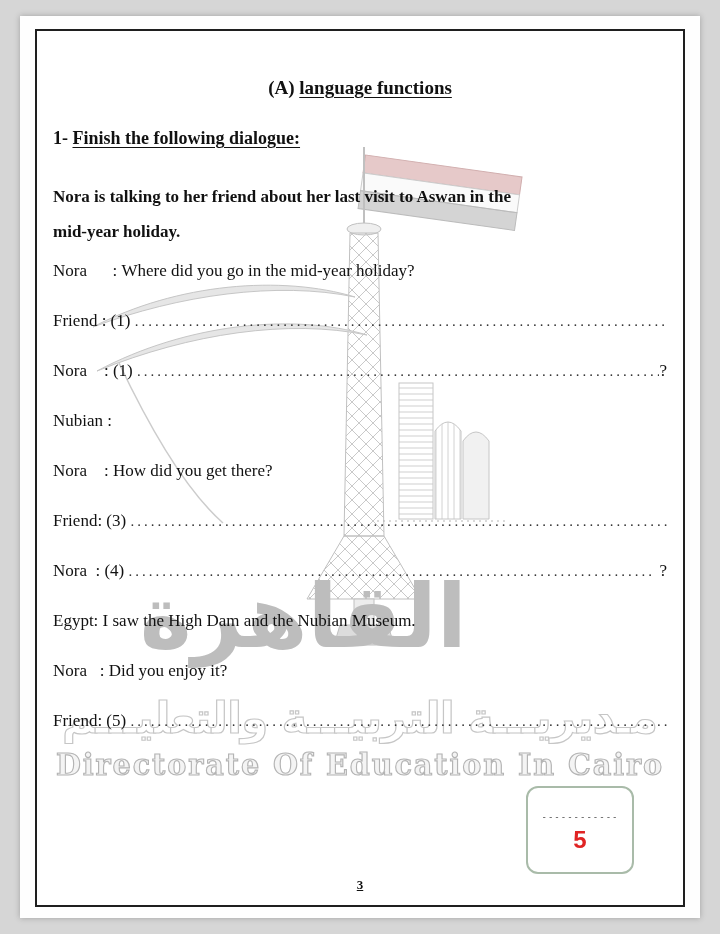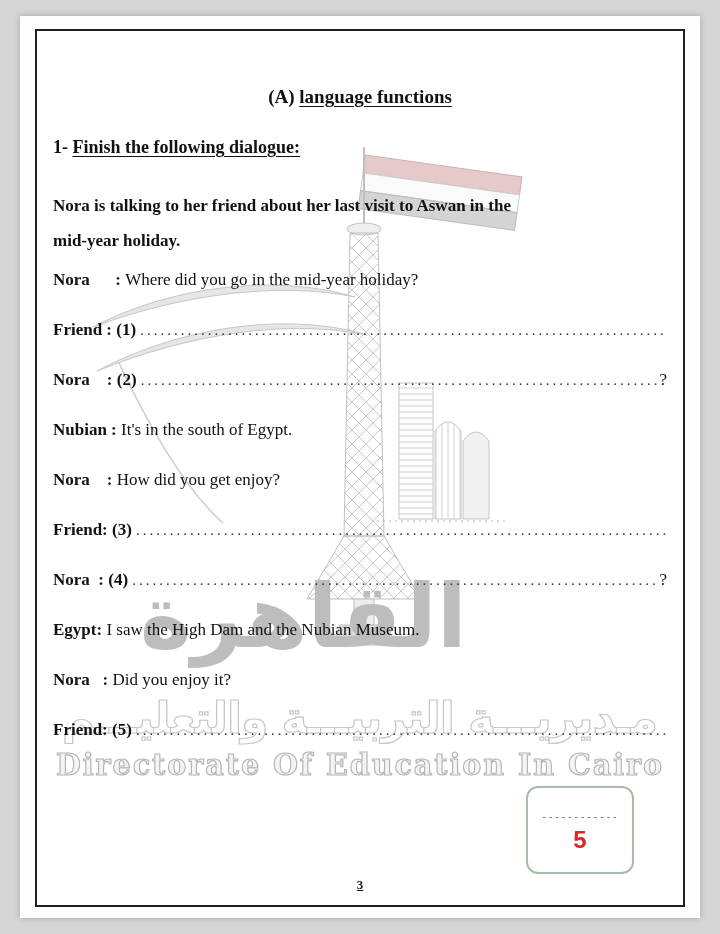--- a/index.html
+++ b/index.html
@@ -11,41 +11,41 @@
   }
   .sheet{
     position:absolute;left:20px;top:16px;width:680px;height:902px;
     background:#fefefe;box-shadow:0 0 6px rgba(0,0,0,.25);
   }
   .frame{
     position:absolute;left:15px;top:13px;width:646px;height:874px;
     border:2px solid #1f1f1f;background:#fff;
   }
   .content{
-    position:absolute;inset:0;z-index:2;padding:11px 16px;
+    position:absolute;inset:0;z-index:2;padding:2px 16px;
   }
   .wm{
     position:absolute;inset:0;z-index:1;
   }
   .title{
     margin-top:42px;text-align:center;font-size:19px;font-weight:bold;line-height:26px;
   }
   .u{text-decoration:underline;text-underline-offset:3px;}
   .heading{
     margin-top:26px;font-size:18px;font-weight:bold;line-height:22px;
   }
   .intro{
     margin-top:30px;font-size:17px;font-weight:bold;line-height:35px;
   }
   .dialogue{margin-top:11px;}
   .row{
     display:flex;align-items:baseline;
     font-size:17px;line-height:22px;margin-bottom:28px;
   }
-  .speaker{font-weight:bold;white-space:pre;}
+  .speaker{font-weight:normal;white-space:pre;}
   .text{white-space:pre-wrap;}
   .dots{
     flex:1;overflow:hidden;white-space:nowrap;
     letter-spacing:3px;font-size:15px;color:#333;
   }
   .tail{white-space:pre;}
   .score-box{
     position:absolute;left:489px;top:755px;width:104px;height:84px;
     border:2px solid #a9bba9;border-radius:12px;background:#fff;
     text-align:center;z-index:3;
@@ -139,33 +139,32 @@
           <span class="text"> Where did you go in the mid-year holiday?</span>
         </div>
 
         <div class="row">
           <span class="speaker">Friend : (1) </span>
           <span class="dots">..........................................................................................................................................................</span>
           <span class="tail"></span>
         </div>
 
         <div class="row">
-          <span class="speaker">Nora    : (2) </span>
+          <span class="speaker">Nora    : (1) </span>
           <span class="dots">..........................................................................................................................................................</span>
           <span class="tail">?</span>
         </div>
 
         <div class="row">
           <span class="speaker">Nubian : </span>
-          <span class="text">It's in the south of Egypt.</span>
         </div>
 
         <div class="row">
           <span class="speaker">Nora    : </span>
-          <span class="text">How did you get enjoy?</span>
+          <span class="text">How did you get there?</span>
         </div>
 
         <div class="row">
           <span class="speaker">Friend: (3) </span>
           <span class="dots">..........................................................................................................................................................</span>
           <span class="tail"></span>
         </div>
 
         <div class="row">
           <span class="speaker">Nora  : (4) </span>

